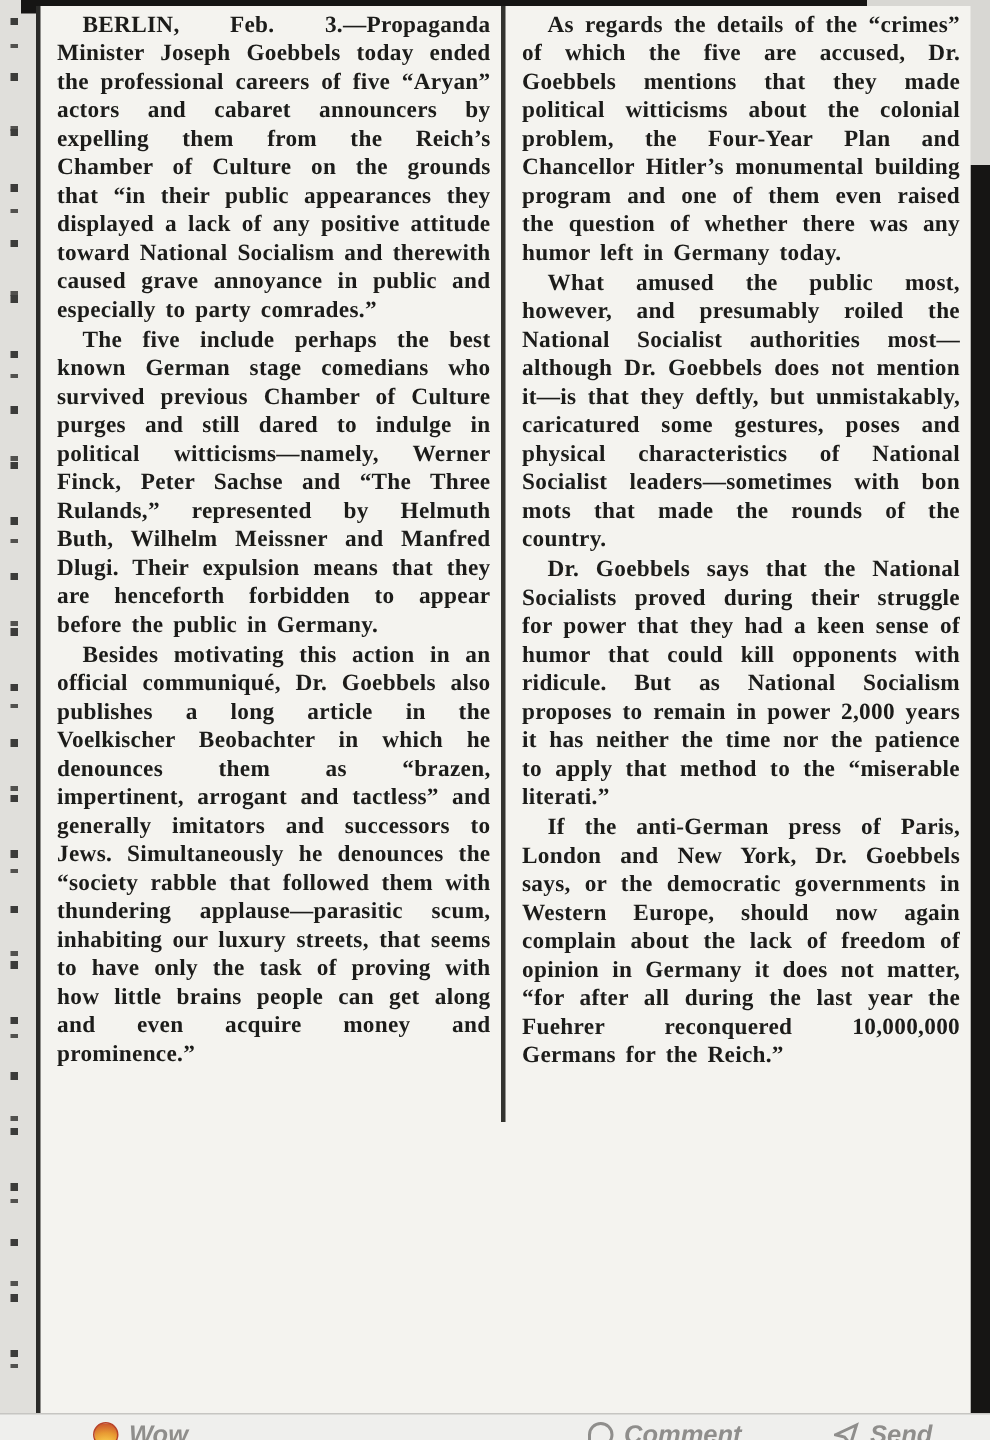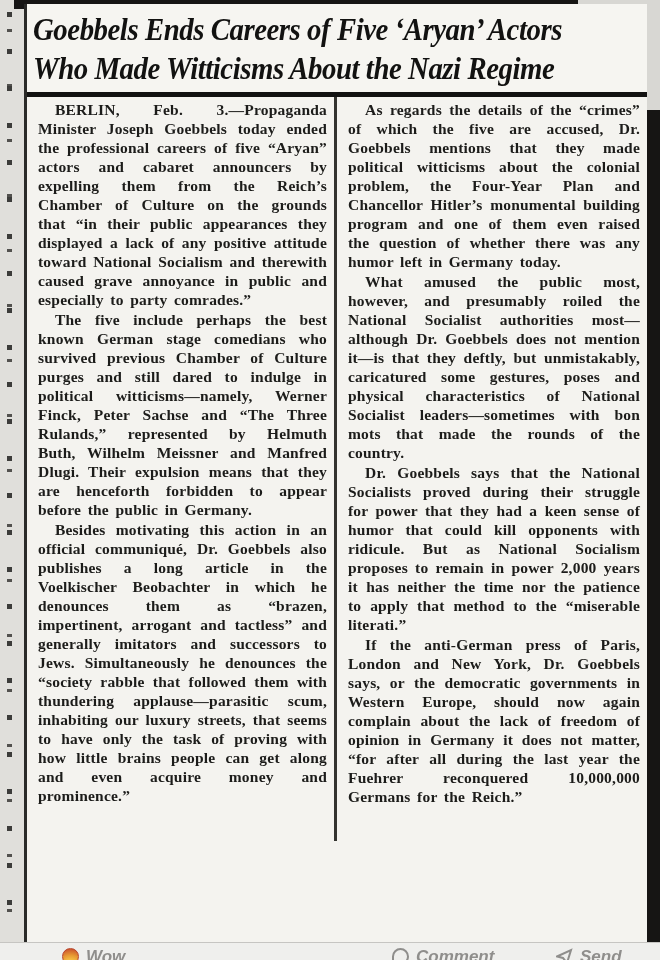--- a/index.html
+++ b/index.html
@@ -63,24 +63,20 @@
 <div class="stage">
 
   <div class="left-margin">
     <div class="tick-strip"></div>
   </div>
   <div class="top-bar"></div>
   <div class="right-bar"></div>
 
   <div class="paper">
 
-    <div class="masthead">
-      <span class="headline-line">Goebbels Ends Careers of Five ‘Aryan’ Actors</span>
-      <span class="headline-line">Who Made Witticisms About the Nazi Regime</span>
-    </div>
 
 
     <div class="columns">
       <div class="col col-left">
         <p>BERLIN, Feb. 3.—Propaganda Minister Joseph Goebbels today ended the professional careers of five “Aryan” actors and cabaret announcers by expelling them from the Reich’s Chamber of Culture on the grounds that “in their public appearances they displayed a lack of any positive attitude toward National Socialism and therewith caused grave annoyance in public and especially to party comrades.”</p>
         <p>The five include perhaps the best known German stage comedians who survived previous Chamber of Culture purges and still dared to indulge in political witticisms—namely, Werner Finck, Peter Sachse and “The Three Rulands,” represented by Helmuth Buth, Wilhelm Meissner and Manfred Dlugi. Their expulsion means that they are henceforth forbidden to appear before the public in Germany.</p>
         <p>Besides motivating this action in an official communiqué, Dr. Goebbels also publishes a long article in the Voelkischer Beobachter in which he denounces them as “brazen, impertinent, arrogant and tactless” and generally imitators and successors to Jews. Simultaneously he denounces the “society rabble that followed them with thundering applause—parasitic scum, inhabiting our luxury streets, that seems to have only the task of proving with how little brains people can get along and even acquire money and prominence.”</p>
       </div>
       <div class="col">
         <p>As regards the details of the “crimes” of which the five are accused, Dr. Goebbels mentions that they made political witticisms about the colonial problem, the Four-Year Plan and Chancellor Hitler’s monumental building program and one of them even raised the question of whether there was any humor left in Germany today.</p>

